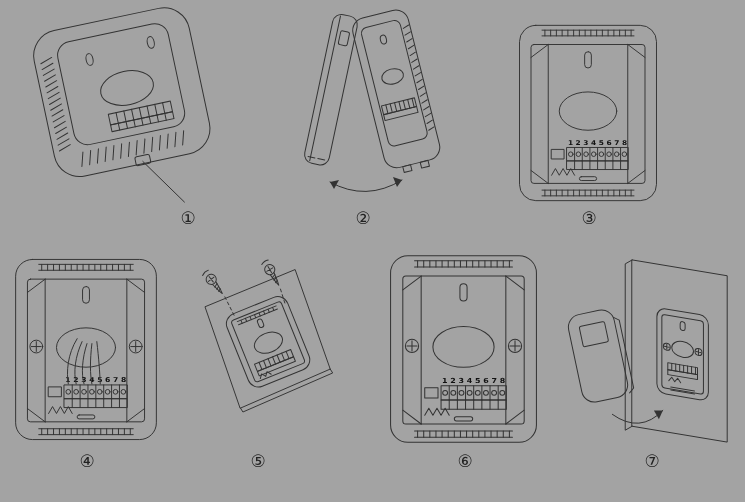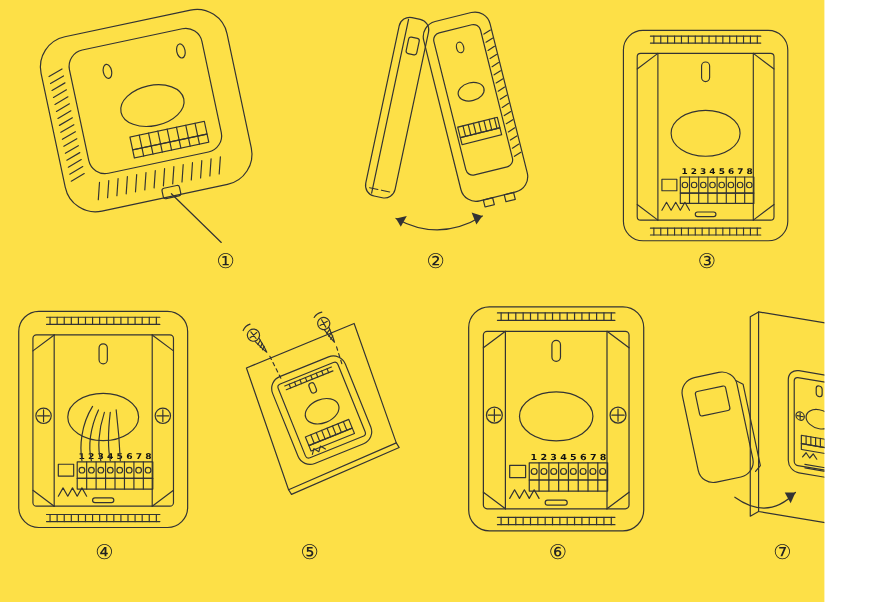--- a/index.html
+++ b/index.html
@@ -1,18 +1,18 @@
 <!DOCTYPE html>
 <html><head>
 <meta charset="utf-8">
 <style>
   * { margin:0; padding:0; box-sizing:border-box; }
   html,body { background:#ffffff; }
   #canvas {
-    position:relative; width:687px; height:502px; background:#fde047;
+    position:relative; width:745px; height:502px; background:#a3a3a3;
     overflow:hidden; font-family:"DejaVu Sans", sans-serif;
   }
   .fig { position:absolute; }
   .steplbl {
     position:absolute; width:34px; text-align:center;
     font-size:17px; line-height:22px; color:#222222;
     font-family:"DejaVu Sans", sans-serif;
   }
   .ln { fill:none; stroke:#333333; stroke-width:1; stroke-linecap:round; stroke-linejoin:round; }
   .fillk { fill:#333333; stroke:none; }

